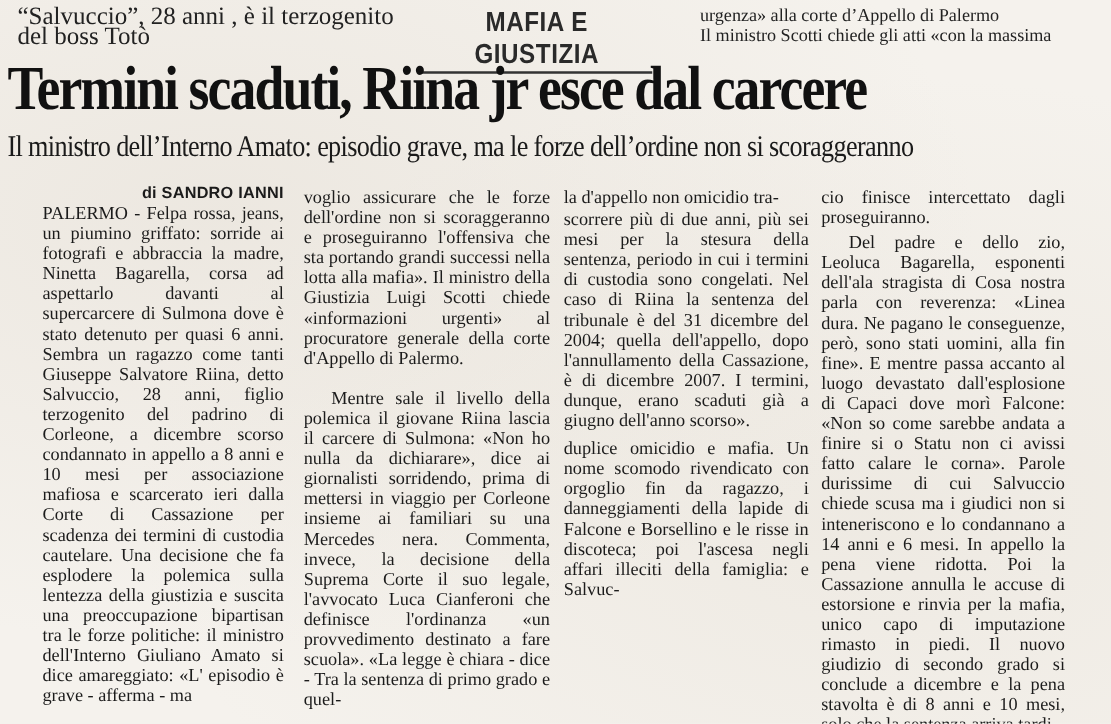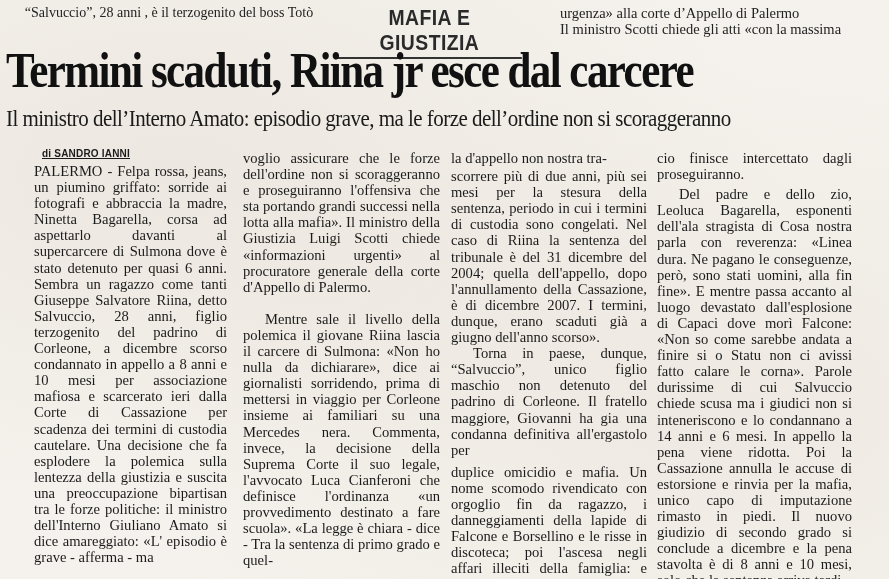--- a/index.html
+++ b/index.html
@@ -30,22 +30,21 @@
       top: 3px;
       left: 0;
       width: 889px;
       height: 36px;
     }
     .kicker-left {
       position: absolute;
       left: 14px;
       top: 2px;
       width: 310px;
-      text-align: center;
-      font-size: 14px;
+      font-size: 20px;
       line-height: 16px;
       color: #222;
     }
     .section-tag {
       position: absolute;
       left: 337px;
       top: 2px;
       width: 210px;
       text-align: center;
       font-family: "Liberation Sans", "DejaVu Sans", sans-serif;
@@ -122,27 +121,26 @@
     .col p.spaced {
       margin-top: 16px;
     }
     .col1 { left: 34px; width: 193px; }
     .col2 { left: 243px; width: 197px; top: 3px; }
     .col3 { left: 451px; width: 196px; top: 3px; }
     .col4 { left: 657px; width: 195px; top: 3px; }
     .byline {
       font-family: "Liberation Sans", "DejaVu Sans", sans-serif;
       font-weight: bold;
-      font-size: 10px;
-      text-align: left;
+      font-size: 13px;
+      text-align: right;
       margin: 0 0 2px 0;
       line-height: 14px;
       letter-spacing: 0.2px;
       padding-left: 8px;
-      text-decoration: underline;
     }
     .col3 p.first-line {
       margin-bottom: 2px;
     }
   </style>
 </head>
 <body>
 
 <div class="clip">
 
@@ -166,23 +164,22 @@
       <div class="byline">di SANDRO IANNI</div>
       <p>PALERMO - Felpa rossa, jeans, un piumino griffato: sorride ai fotografi e abbraccia la madre, Ninetta Bagarella, corsa ad aspettarlo davanti al supercarcere di Sulmona dove è stato detenuto per quasi 6 anni. Sembra un ragazzo come tanti Giuseppe Salvatore Riina, detto Salvuccio, 28 anni, figlio terzogenito del padrino di Corleone, a dicembre scorso condannato in appello a 8 anni e 10 mesi per associazione mafiosa e scarcerato ieri dalla Corte di Cassazione per scadenza dei termini di custodia cautelare. Una decisione che fa esplodere la polemica sulla lentezza della giustizia e suscita una preoccupazione bipartisan tra le forze politiche: il ministro dell'Interno Giuliano Amato si dice amareggiato: «L' episodio è grave - afferma - ma</p>
     </div>
 
     <div class="col col2">
       <p>voglio assicurare che le forze dell'ordine non si scoraggeranno e proseguiranno l'offensiva che sta portando grandi successi nella lotta alla mafia». Il ministro della Giustizia Luigi Scotti chiede «informazioni urgenti» al procuratore generale della corte d'Appello di Palermo.</p>
       <p class="indent spaced">Mentre sale il livello della polemica il giovane Riina lascia il carcere di Sulmona: «Non ho nulla da dichiarare», dice ai giornalisti sorridendo, prima di mettersi in viaggio per Corleone insieme ai familiari su una Mercedes nera. Commenta, invece, la decisione della Suprema Corte il suo legale, l'avvocato Luca Cianferoni che definisce l'ordinanza «un provvedimento destinato a fare scuola». «La legge è chiara - dice - Tra la sentenza di primo grado e quel-</p>
     </div>
 
     <div class="col col3">
-      <p class="first-line">la d'appello non nostra tra-</p>
+      <p class="first-line">la d'appello non omicidio tra-</p>
       <p>scorrere più di due anni, più sei mesi per la stesura della sentenza, periodo in cui i termini di custodia sono congelati. Nel caso di Riina la sentenza del tribunale è del 31 dicembre del 2004; quella dell'appello, dopo l'annullamento della Cassazione, è di dicembre 2007. I termini, dunque, erano scaduti già a giugno dell'anno scorso».</p>
-      <p class="indent">Torna in paese, dunque, “Salvuccio”, unico figlio maschio non detenuto del padrino di Corleone. Il fratello maggiore, Giovanni ha gia una condanna definitiva all'ergastolo per</p>
       <p style="margin-top:6px;">duplice omicidio e mafia. Un nome scomodo rivendicato con orgoglio fin da ragazzo, i danneggiamenti della lapide di Falcone e Borsellino e le risse in discoteca; poi l'ascesa negli affari illeciti della famiglia: e Salvuc-</p>
     </div>
 
     <div class="col col4">
       <p>cio finisce intercettato dagli proseguiranno.</p>
       <p class="indent" style="margin-top:4px;">Del padre e dello zio, Leoluca Bagarella, esponenti dell'ala stragista di Cosa nostra parla con reverenza: «Linea dura. Ne pagano le conseguenze, però, sono stati uomini, alla fin fine». E mentre passa accanto al luogo devastato dall'esplosione di Capaci dove morì Falcone: «Non so come sarebbe andata a finire si o Statu non ci avissi fatto calare le corna». Parole durissime di cui Salvuccio chiede scusa ma i giudici non si inteneriscono e lo condannano a 14 anni e 6 mesi. In appello la pena viene ridotta. Poi la Cassazione annulla le accuse di estorsione e rinvia per la mafia, unico capo di imputazione rimasto in piedi. Il nuovo giudizio di secondo grado si conclude a dicembre e la pena stavolta è di 8 anni e 10 mesi, solo che la sentenza arriva tardi.</p>
     </div>
 
   </div>
 </div>

